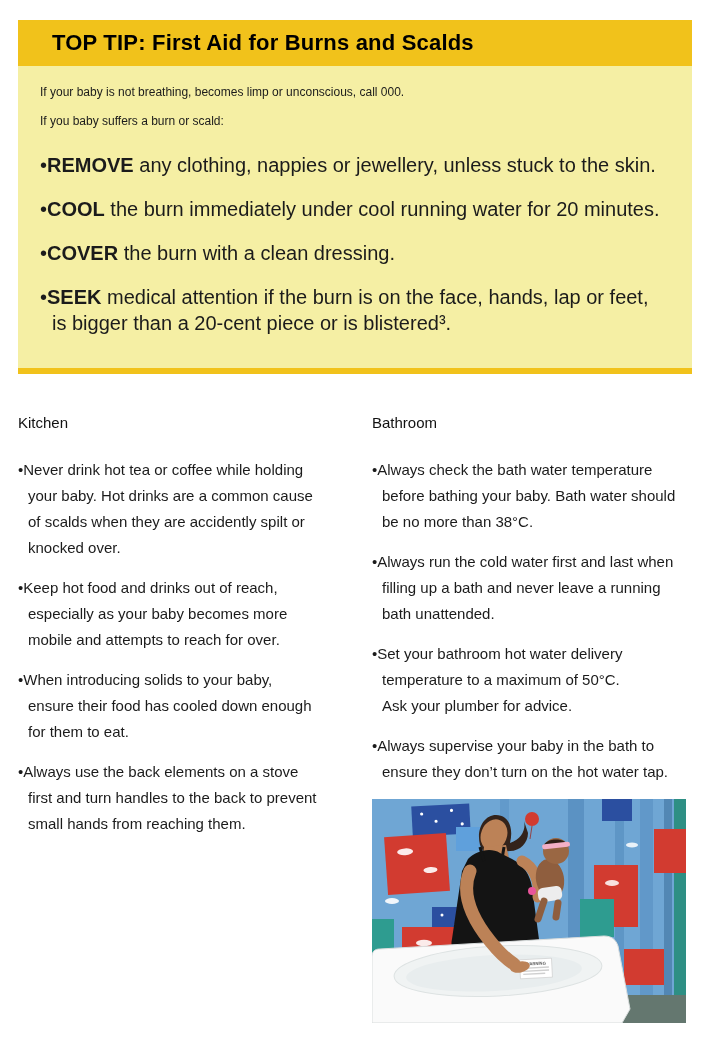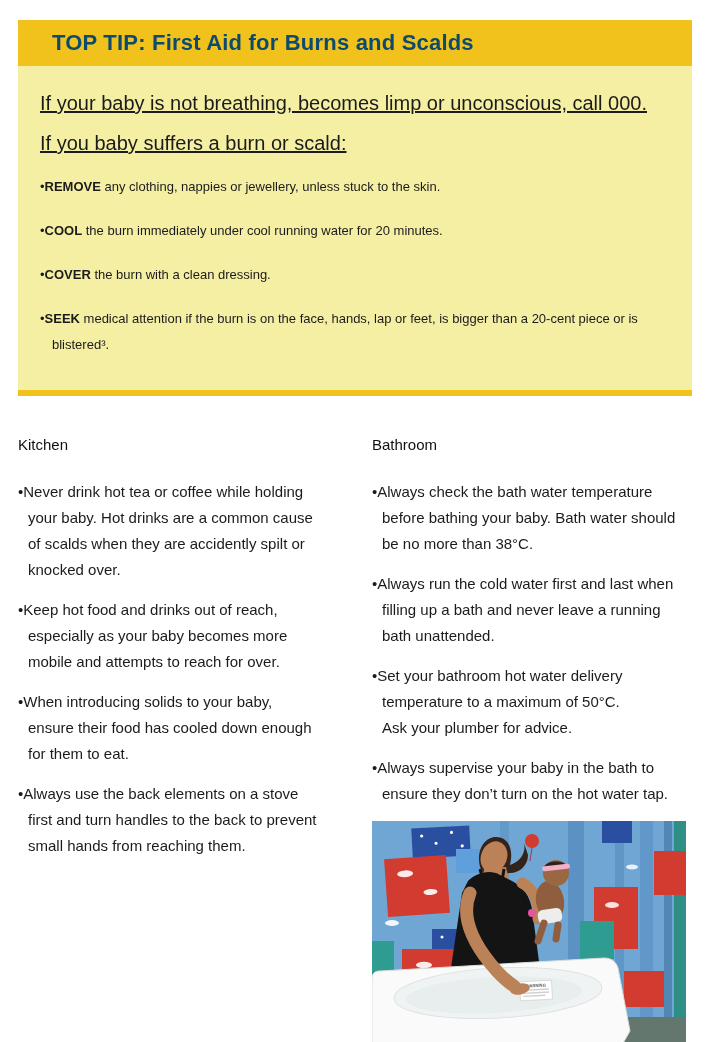--- a/index.html
+++ b/index.html
@@ -23,44 +23,43 @@
   
   .tip-header {
     background: #F1C21B;
     height: 46px;
     display: flex;
     align-items: center;
     padding-left: 34px;
   }
   .tip-header h1 {
     margin: 0;
-    color: #0c4a6e;
+    color: #000000;
     font-size: 22px;
     font-weight: bold;
     letter-spacing: 0.2px;
   }
   
   .tip-body {
     background: #F5EFA4;
     border-bottom: 6px solid #F1C21B;
     padding: 10px 24px 14px 22px;
   }
   .tip-body p {
-    font-size: 20px;
+    font-size: 12px;
     line-height: 26px;
-    margin: 14px 0;
-    text-decoration: underline;
+    margin: 3px 0;
   }
   ul.tip-list {
     list-style: none;
     margin: 0;
     padding: 0;
   }
   ul.tip-list li {
-    font-size: 13px;
+    font-size: 20px;
     line-height: 26px;
     margin: 18px 0;
     padding-left: 12px;
     text-indent: -12px;
   }
   ul.tip-list li::before { content: "\2022 "; }
   ul.tip-list strong { font-weight: bold; }
   
   .columns {
     display: flex;

